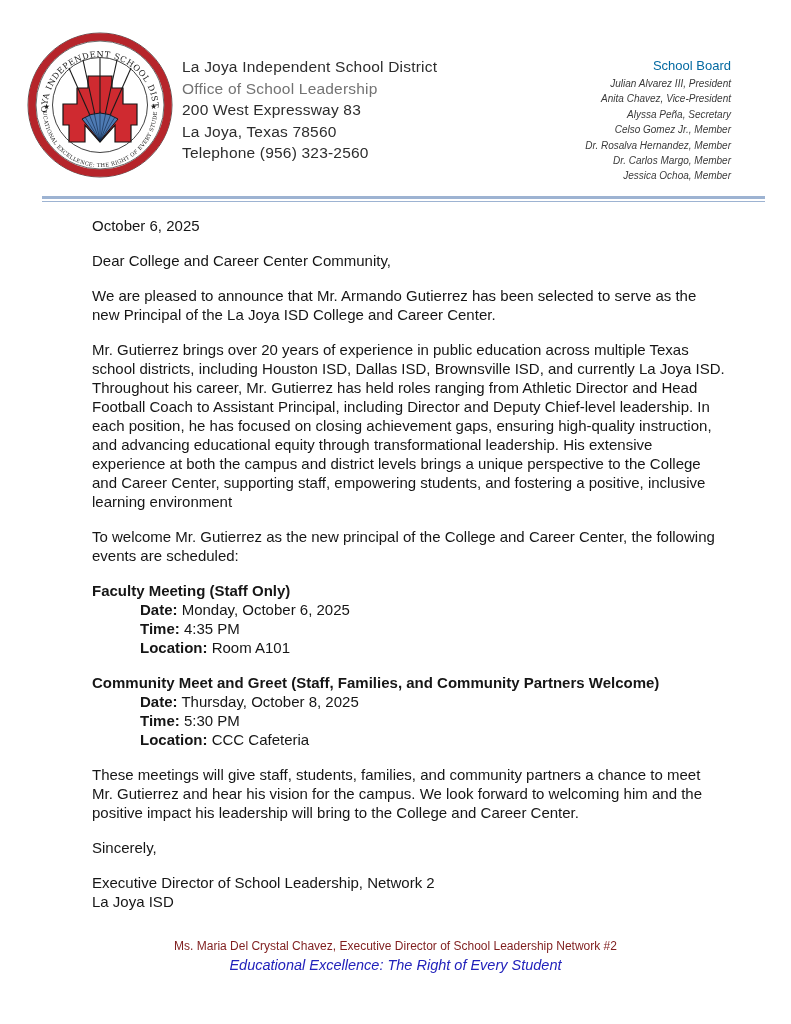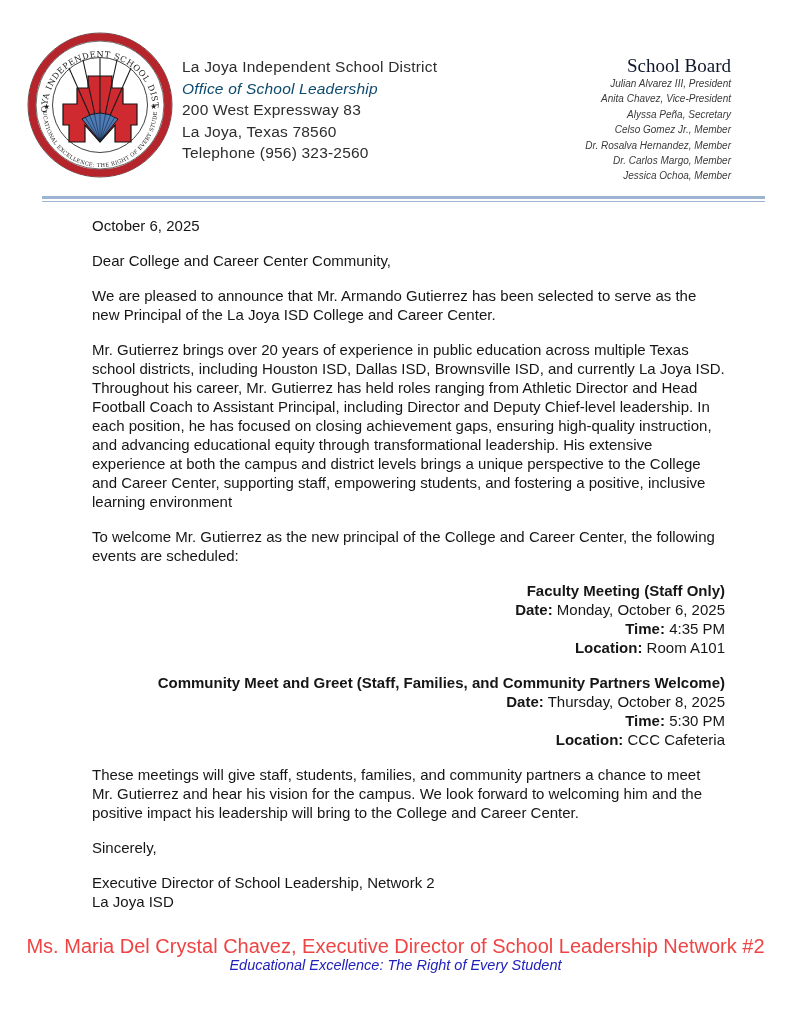--- a/index.html
+++ b/index.html
@@ -6,38 +6,38 @@
   html,body { margin:0; padding:0; background:#ffffff; }
   .page {
     position:relative; width:791px; height:1024px; background:#ffffff;
     font-family:"Liberation Sans", sans-serif; color:#1c1c1c; overflow:hidden;
   }
   
   .letterhead { display:flex; padding:30px 60px 0 25px; height:150px; }
   .logo-wrap { width:150px; height:150px; flex:0 0 auto; }
   .office-block { margin-left:7px; padding-top:26px; font-size:15.5px; line-height:21.5px;
                   color:#2d2d2d; letter-spacing:.2px; white-space:nowrap; }
-  .office-line.red { color:#0c4a6e;font-style:italic; }
+  .office-line.red { color:#737373; }
   .board-block { margin-left:auto; padding-top:26px; text-align:right; color:#3a3a3a; white-space:nowrap; }
-  .board-title { font-size:19px; line-height:20px; color:#0f172a;font-family:Liberation Serif, serif; }
+  .board-title { font-size:13px; line-height:20px; color:#0369a1; }
   .board-member { font-style:italic; font-size:10px; line-height:15.4px; }
   
   .divider { margin:16px 26px 0 42px; height:2px;
              border-top:3px solid #9db3d2; border-bottom:1px solid #9db3d2; }
   
   .letter-body { margin:14px 66px 0 92px; font-size:15px; line-height:19px; color:#161616; }
   .letter-body p { margin:8px 0 16px 0; }
-  .event-block { margin:0 0 16px 0;text-align:right; }
+  .event-block { margin:0 0 16px 0; }
   .event-heading { font-weight:bold; }
   .event-row { padding-left:4px; }
   .event-label { font-weight:bold;margin-left:44px; }
   .sig-name { font-style:italic; }
   
   .page-footer { position:absolute; top:937px; left:0; width:100%; text-align:center; }
-  .footer-red  { color:#ef4444; font-size:20px; line-height:19px;text-align:center; }
+  .footer-red  { color:#7f1d1d; font-size:12px; line-height:19px;text-align:center; }
   .footer-blue { color:#2222bb; font-size:14.5px; line-height:19px; font-style:italic; }
   
   .seal-text { font-family:"DejaVu Serif", serif; fill:#1a1a1a; }
 </style>
 </head>
 <body>
 
 <div class="page">
 
   <header class="letterhead">

